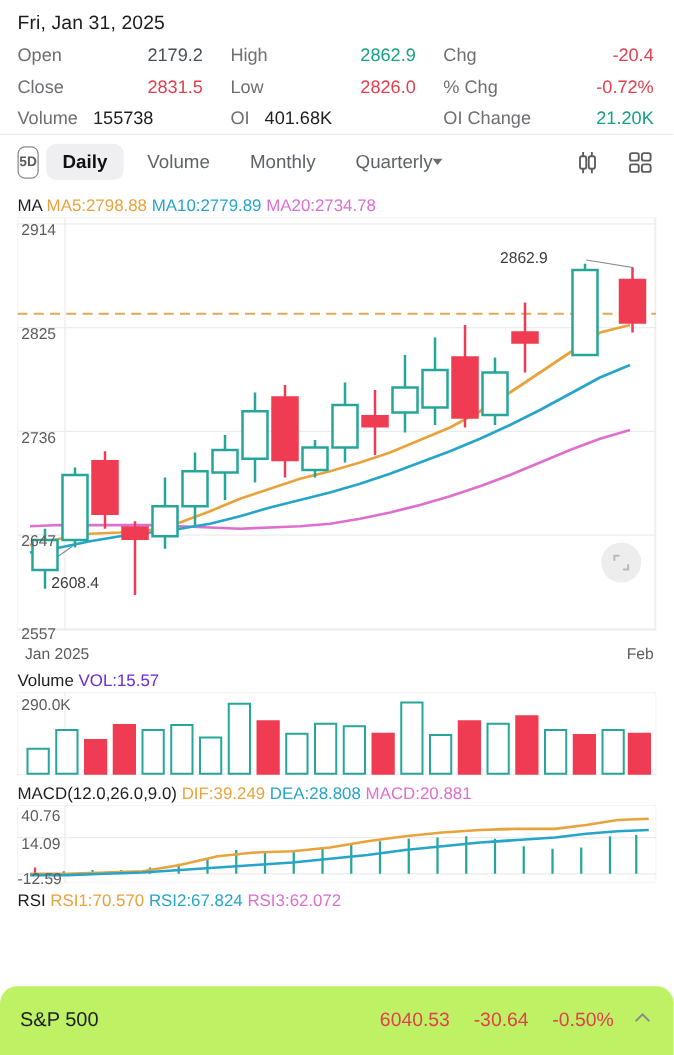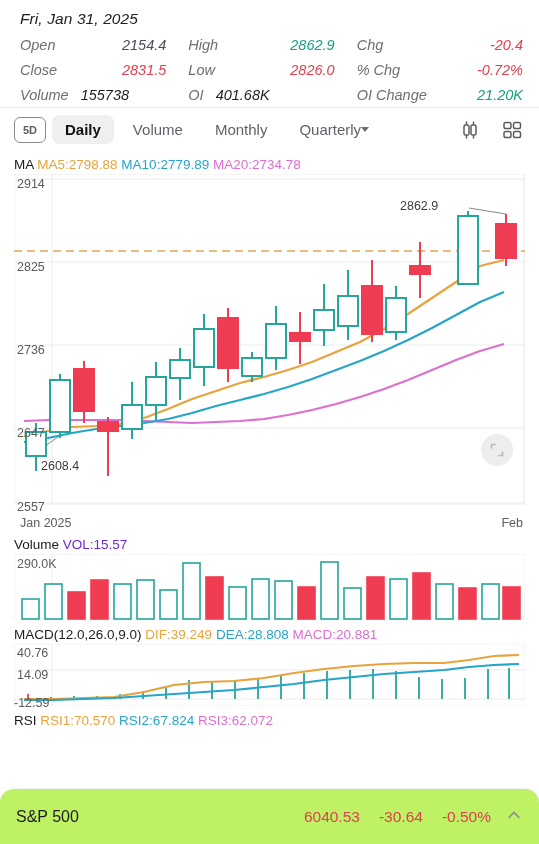--- a/index.html
+++ b/index.html
@@ -6,40 +6,40 @@
   html, body { width:539px; height:844px; }
   body {
     font-family:"Liberation Sans", sans-serif;
     background:#ffffff;
     color:#2b2b2b;
     position:relative;
     overflow:hidden;
   }
 
   
-  .quote-header { padding:10px 14px 4px 20px;font-style:italic; }
+  .quote-header { padding:10px 14px 4px 14px; }
   .quote-date { font-size:15.5px; color:#1d1d1f; margin-bottom:9px; letter-spacing:.1px; }
   .quote-grid { display:grid; grid-template-columns:1fr 1fr 1fr; row-gap:9px; }
   .qcell { display:flex; align-items:baseline; }
   .qlabel { font-size:14.5px; color:#6e6e73; }
   .qvalue { font-size:14.5px; margin-left:auto; padding-right:22px; white-space:nowrap; }
   .qcell:nth-child(3n) .qvalue { padding-right:2px; }
   .v-dark  { color:#4a4f57; }
   .v-black { color:#1d1d1f;margin-left:12px; }
   .v-red   { color:#e0404f; }
   .v-green { color:#16a085; }
 
   
   .toolbar {
     display:flex; align-items:center; gap:6px;
     padding:7px 14px 8px 14px;
     border-top:1px solid #ececec;
   }
   .badge-5d {
-    width:32px; height:26px; border:1.6px solid #8a8a8e; border-radius:6px;
+    width:17px; height:26px; border:1.6px solid #8a8a8e; border-radius:6px;
     display:flex; align-items:center; justify-content:center;
     font-size:11px; color:#5c5c60; font-weight:600; flex:none;
   }
   .tf {
     font-size:15px; color:#5f6368; padding:6px 13px; border-radius:8px;
     white-space:nowrap; cursor:pointer;
   }
   .tf.active { background:#efeff1; color:#111; font-weight:bold; }
   .tf-drop { display:flex; align-items:center; }
   .caret { width:0;height:0;border-left:4.5px solid transparent;border-right:4.5px solid transparent;border-top:5.5px solid #6e6e73; }
@@ -94,21 +94,21 @@
   .chev-up { margin-left:14px; cursor:pointer; }
 </style>
 </head>
 <body>
 
 <div class="quote-header">
   <div class="quote-date">Fri, Jan 31, 2025</div>
   <div class="quote-grid">
     <div class="qcell">
       <span class="qlabel">Open</span>
-      <span class="qvalue v-dark">2154.4</span>
+      <span class="qvalue v-dark">2179.2</span>
     </div>
     <div class="qcell">
       <span class="qlabel">High</span>
       <span class="qvalue v-green">2862.9</span>
     </div>
     <div class="qcell">
       <span class="qlabel">Chg</span>
       <span class="qvalue v-red">-20.4</span>
     </div>
 

